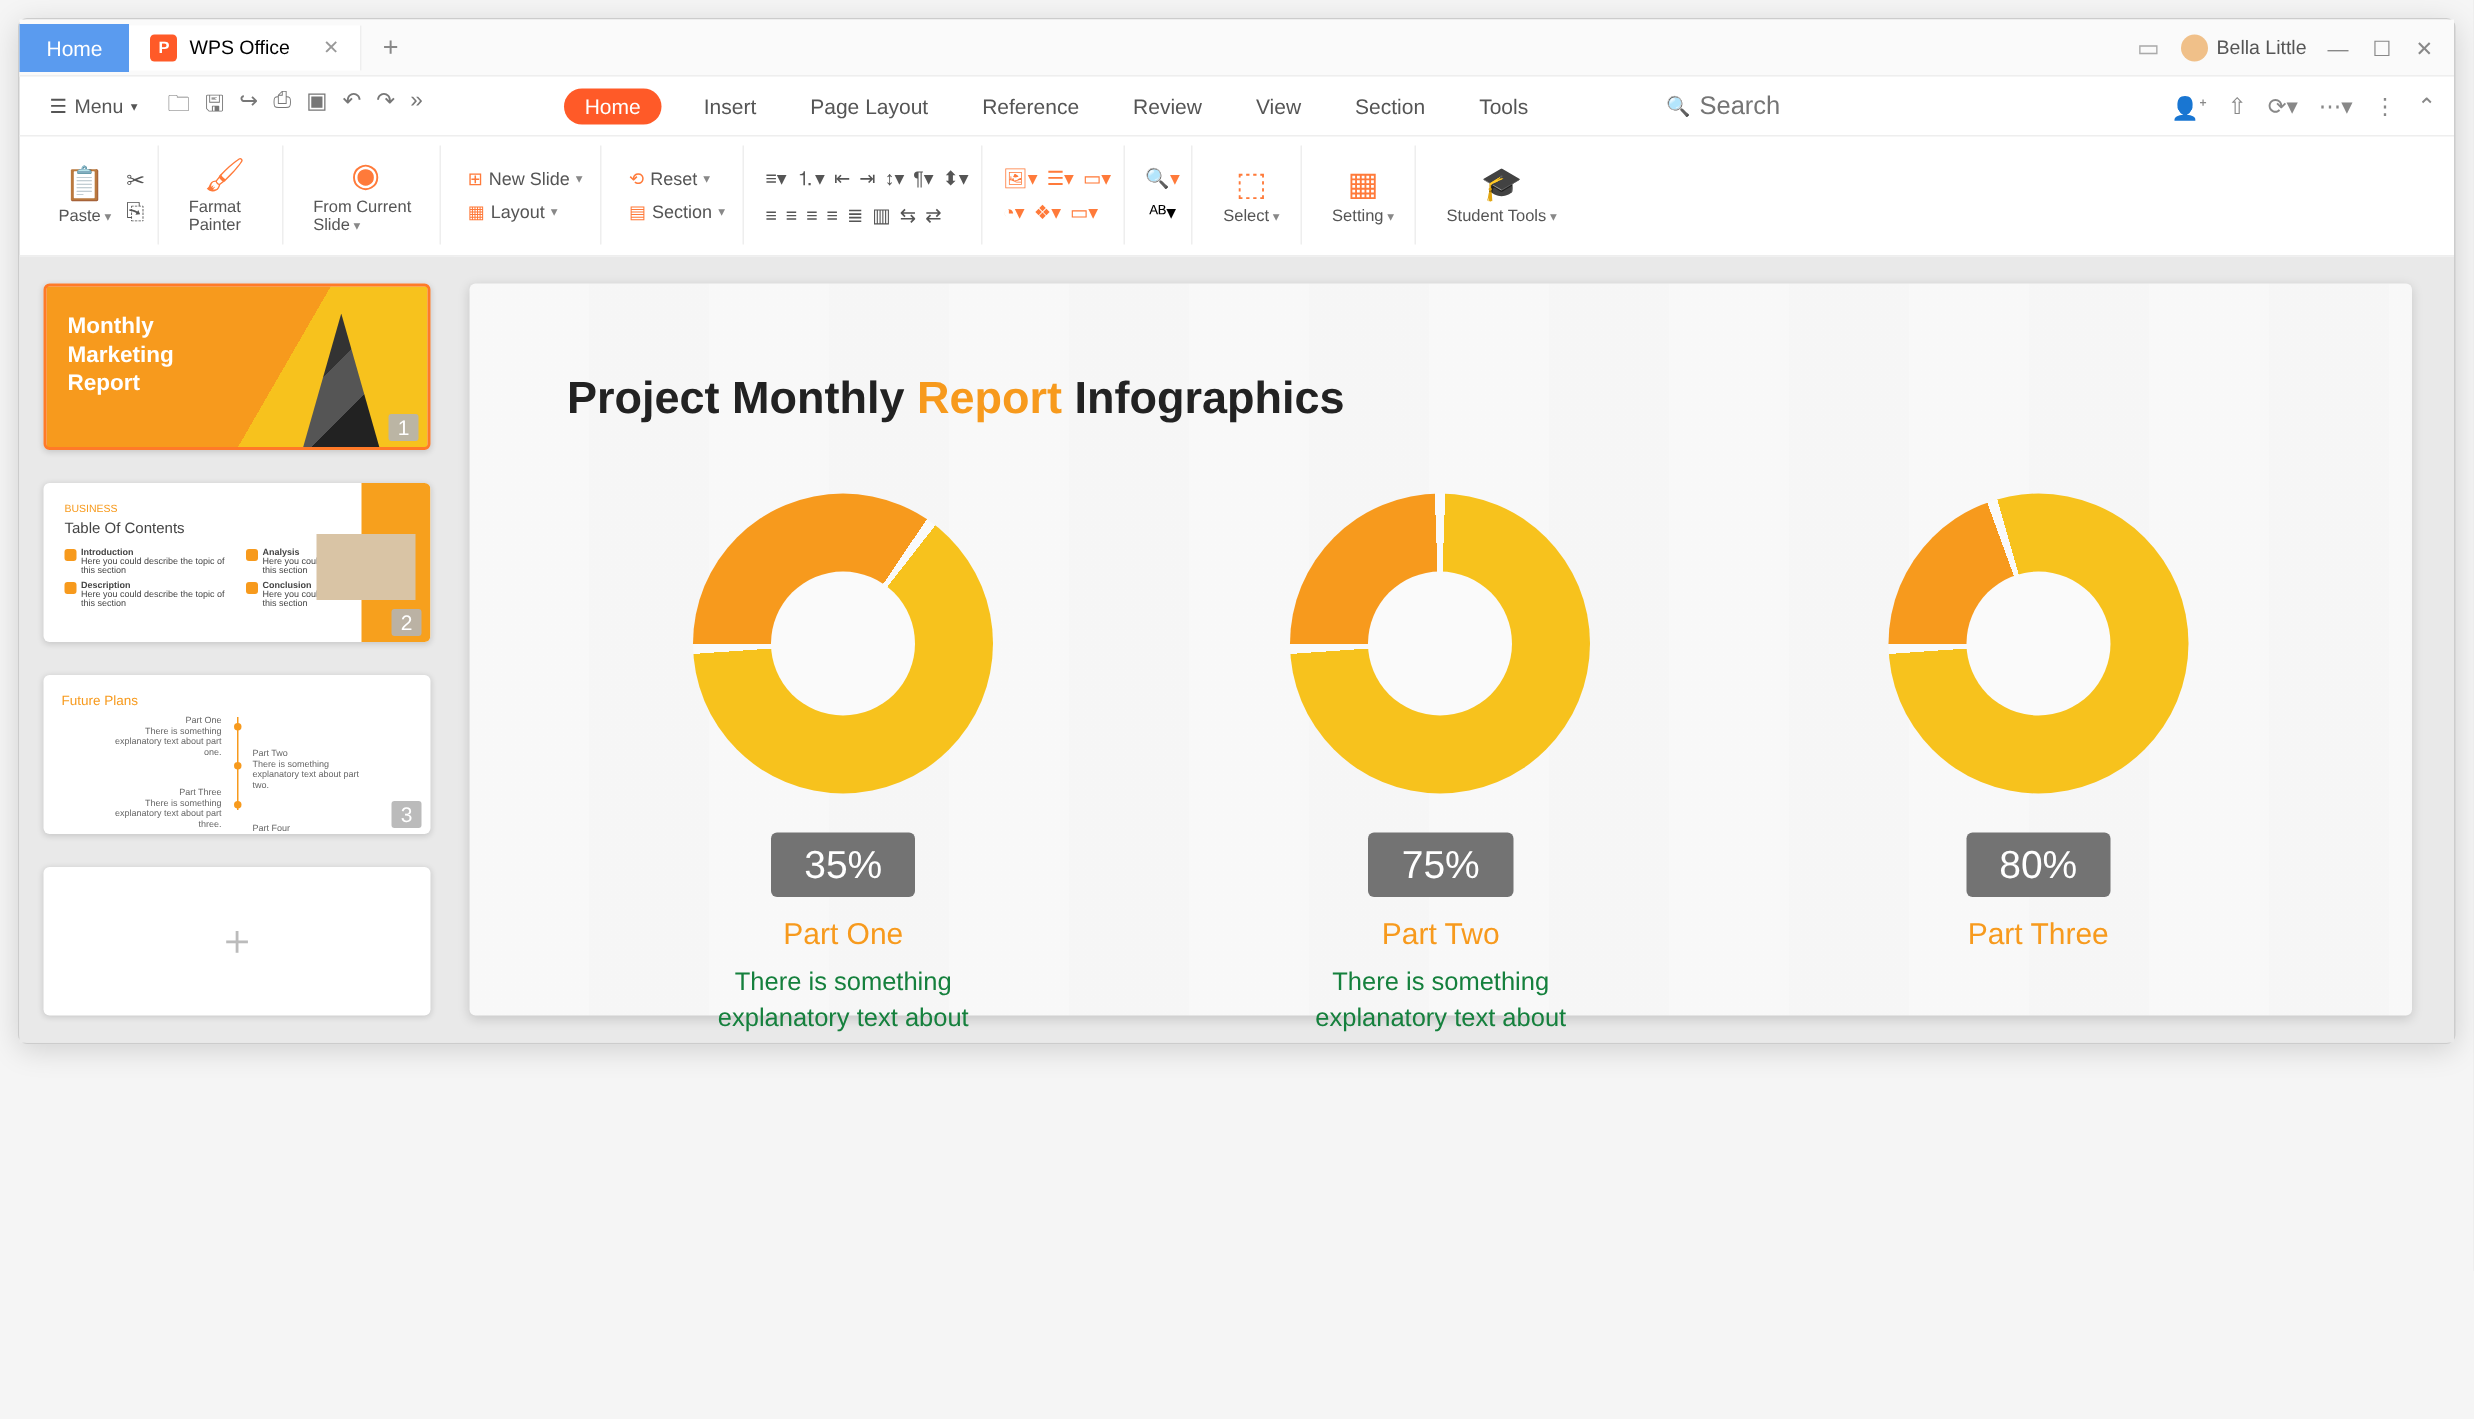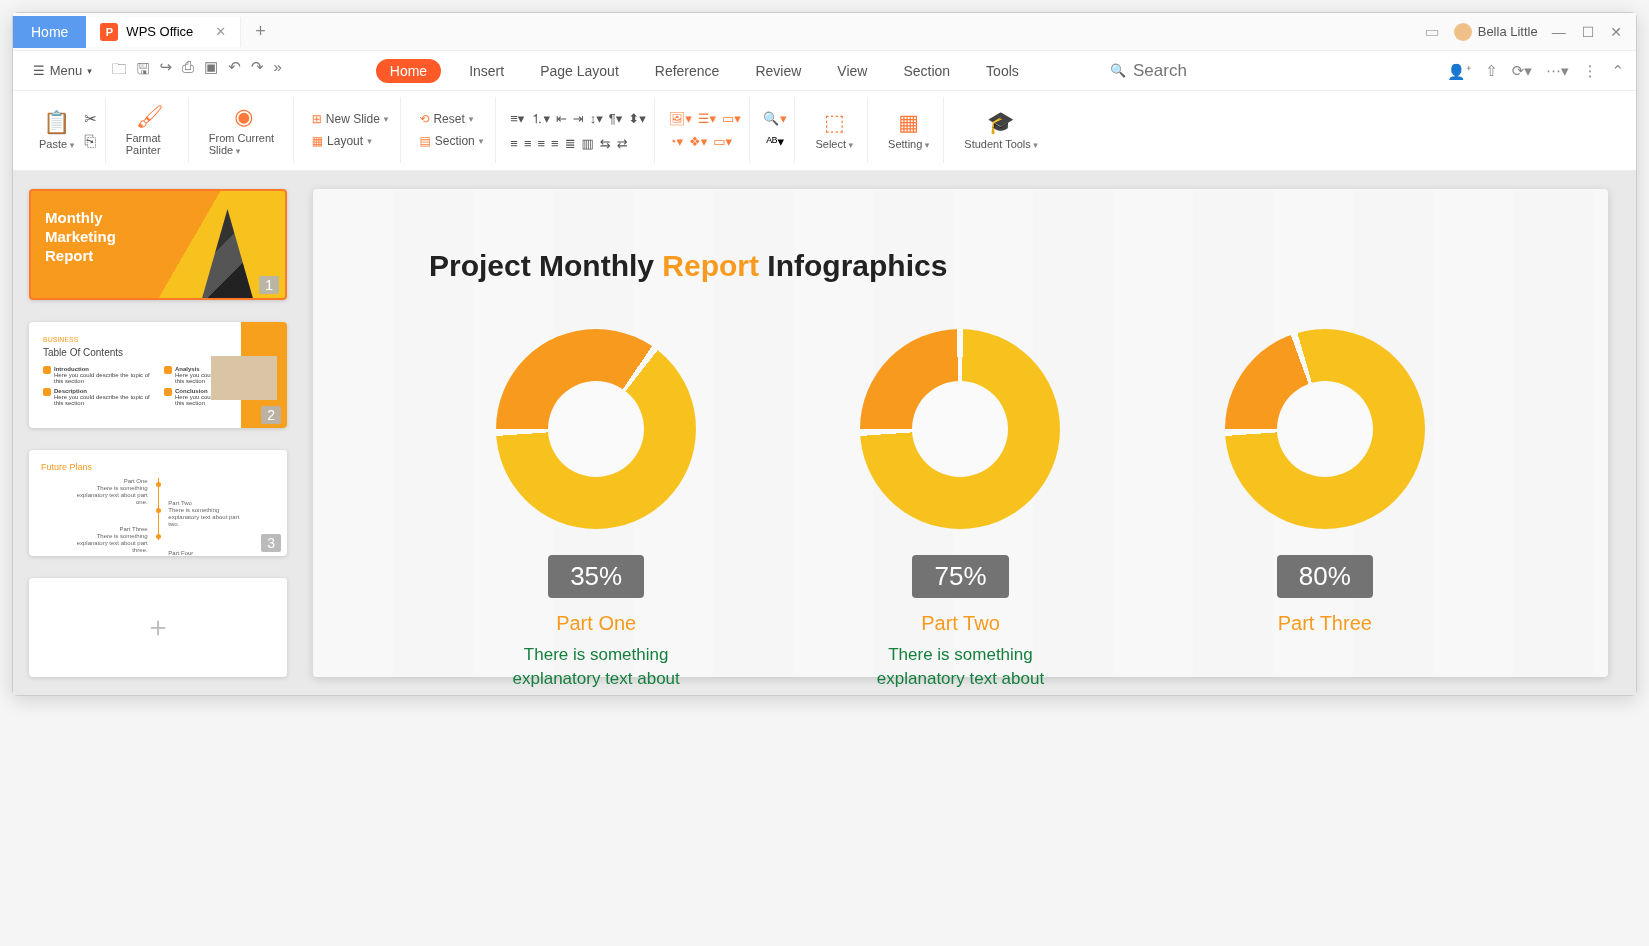--- a/index.html
+++ b/index.html
@@ -65,21 +65,21 @@
 .thumb2 .img{position:absolute; right:10px; top:34px; width:66px; height:44px; background:#d9c4a5;}
 .thumb2 .side{position:absolute; right:0; top:0; bottom:0; width:46px; background:#f7a01d;}
 .thumb3 { padding:12px; font-size:7px; color:#666; }
 .thumb3 .ft{color:#333; font-size:9px;} .thumb3 .ft span{color:#f79a1d;}
 .thumb3 .line{position:absolute; left:50%; top:28px; bottom:16px; width:1px; background:#f79a1d;}
 .thumb3 .node{position:absolute; width:72px; font-size:6px; line-height:1.2;}
 .thumb3 .dot3{position:absolute; width:5px;height:5px;background:#f79a1d;border-radius:50%;}
 
 
 .canvas { flex:1; padding:18px 28px 18px 10px; }
-.slide { background:#fafafa; width:100%; height:100%; border-radius:4px; box-shadow:0 2px 8px rgba(0,0,0,.15); padding:60px 116px; position:relative; }
+.slide { background:#fafafa; width:100%; height:100%; border-radius:4px; box-shadow:0 2px 8px rgba(0,0,0,.15); padding:60px 65px; position:relative; }
 .slide .bgov { position:absolute; inset:0; background:
   repeating-linear-gradient(90deg, rgba(0,0,0,.015) 0 80px, rgba(0,0,0,.03) 80px 160px); opacity:.5; }
 .slide-content{position:relative;}
 .slide h1 { font-size:30px; font-weight:700; color:#222; }
 .slide h1 .hl { color:#f79a1d; }
 .charts { display:flex; justify-content:space-between; margin-top:46px; gap:30px; }
 .chartcol { flex:1; display:flex; flex-direction:column; align-items:center; text-align:center; }
 .donut { position:relative; width:200px; height:200px; border-radius:50%; }
 .donut .hole { position:absolute; inset:52px; background:#fafafa; border-radius:50%; }
 .pctbox { margin-top:26px; background:#737373; color:#fff; font-size:26px; padding:6px 22px; border-radius:4px; }

